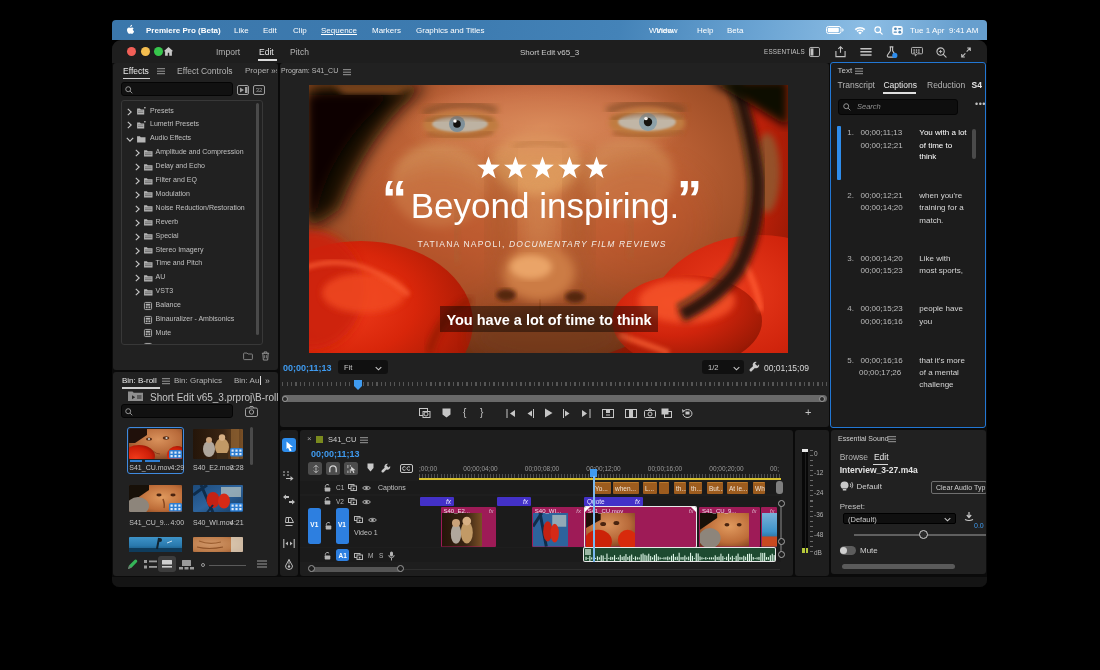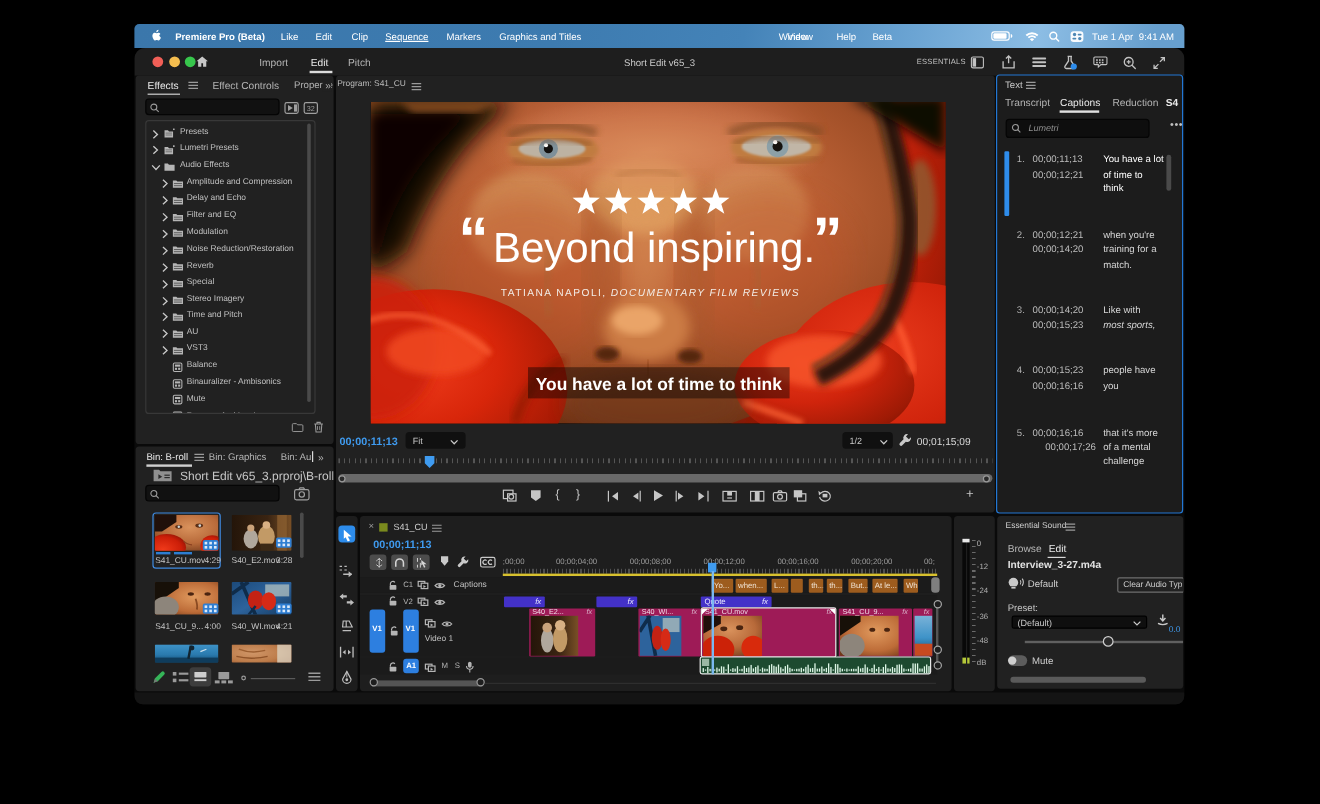--- a/index.html
+++ b/index.html
@@ -771,48 +771,48 @@
         <span class="abs t9" style="left:6.5px;top:17px;">Transcript</span>
         <span class="abs t9 wt" style="left:52.4px;top:17px;">Captions</span>
         <div class="und" style="left:52px;top:29px;width:33px;background:#e0e0e0;"></div>
         <span class="abs t9" style="left:96px;top:17px;">Reduction</span>
         <span class="abs t9 wt" style="left:140.5px;top:17px;font-weight:bold;">S4</span>
         <div class="sbox" style="left:6.5px;top:35.5px;width:120px;height:16px;background:#0e0e0e;"></div>
         <svg style="left:12px;top:39.5px" width="8" height="8" viewBox="0 0 11 11">
           <circle cx="4.4" cy="4.4" r="3.4" fill="none" stroke="#9a9a9a" stroke-width="1.3"></circle>
           <path d="M7 7l3 3" stroke="#9a9a9a" stroke-width="1.3"></path>
         </svg>
-        <span class="abs" style="left:26px;top:39px;font-size:7.5px;font-style:italic;color:#909090;">Lumetri</span>
+        <span class="abs" style="left:26px;top:39px;font-size:7.5px;font-style:italic;color:#909090;">Search</span>
         <span class="abs" style="left:144px;top:36px;font-size:9px;color:#c0c0c0;letter-spacing:0.5px;">•••</span>
         <div class="abs" style="left:6.2px;top:62.7px;width:3.7px;height:54px;background:#2e8ceb;border-radius:1px;"></div>
         <span class="abs" style="left:8px;top:64.9px;width:15px;text-align:right;font-size:8px;color:#b0b0b0;">1.</span>
         <span class="abs" style="left:29.5px;top:64.9px;font-size:8px;color:#bdbdbd;">00;00;11;13</span>
         <span class="abs" style="left:29.5px;top:77.5px;font-size:8px;color:#bdbdbd;">00;00;12;21</span>
-        <span class="abs" style="left:88.3px;top:64.9px;font-size:8px;color:#ffffff;font-weight:normal;white-space:nowrap;">You have a lot</span>
+        <span class="abs" style="left:88.3px;top:64.9px;font-size:8px;color:#ffffff;font-weight:normal;white-space:nowrap;">You with a lot</span>
         <span class="abs" style="left:88.3px;top:77.5px;font-size:8px;color:#ffffff;font-weight:normal;white-space:nowrap;">of time to</span>
         <span class="abs" style="left:88.3px;top:89px;font-size:8px;color:#ffffff;font-weight:normal;white-space:nowrap;">think</span>
         <span class="abs" style="left:8px;top:128px;width:15px;text-align:right;font-size:8px;color:#b0b0b0;">2.</span>
         <span class="abs" style="left:29.5px;top:128px;font-size:8px;color:#bdbdbd;">00;00;12;21</span>
         <span class="abs" style="left:29.5px;top:140.3px;font-size:8px;color:#bdbdbd;">00;00;14;20</span>
         <span class="abs" style="left:88.3px;top:128px;font-size:8px;color:#d6d6d6;font-weight:normal;white-space:nowrap;">when you're</span>
         <span class="abs" style="left:88.3px;top:140.3px;font-size:8px;color:#d6d6d6;font-weight:normal;white-space:nowrap;">training for a</span>
         <span class="abs" style="left:88.3px;top:152.6px;font-size:8px;color:#d6d6d6;font-weight:normal;white-space:nowrap;">match.</span>
         <span class="abs" style="left:8px;top:190.6px;width:15px;text-align:right;font-size:8px;color:#b0b0b0;">3.</span>
         <span class="abs" style="left:29.5px;top:190.6px;font-size:8px;color:#bdbdbd;">00;00;14;20</span>
         <span class="abs" style="left:29.5px;top:203px;font-size:8px;color:#bdbdbd;">00;00;15;23</span>
         <span class="abs" style="left:88.3px;top:190.6px;font-size:8px;color:#d6d6d6;font-weight:normal;white-space:nowrap;">Like with</span>
-        <span class="abs" style="left:88.3px;top:203px;font-size:8px;color:#d6d6d6;font-weight:normal;white-space:nowrap;font-style:italic;">most sports,</span>
+        <span class="abs" style="left:88.3px;top:203px;font-size:8px;color:#d6d6d6;font-weight:normal;white-space:nowrap;">most sports,</span>
         <span class="abs" style="left:8px;top:241.4px;width:15px;text-align:right;font-size:8px;color:#b0b0b0;">4.</span>
         <span class="abs" style="left:29.5px;top:241.4px;font-size:8px;color:#bdbdbd;">00;00;15;23</span>
         <span class="abs" style="left:29.5px;top:253.7px;font-size:8px;color:#bdbdbd;">00;00;16;16</span>
         <span class="abs" style="left:88.3px;top:241.4px;font-size:8px;color:#d6d6d6;font-weight:normal;white-space:nowrap;">people have</span>
         <span class="abs" style="left:88.3px;top:253.7px;font-size:8px;color:#d6d6d6;font-weight:normal;white-space:nowrap;">you</span>
         <span class="abs" style="left:8px;top:292.7px;width:15px;text-align:right;font-size:8px;color:#b0b0b0;">5.</span>
         <span class="abs" style="left:29.5px;top:292.7px;font-size:8px;color:#bdbdbd;">00;00;16;16</span>
-        <span class="abs" style="left:40px;top:305px;font-size:8px;color:#bdbdbd;">00;00;17;26</span>
+        <span class="abs" style="left:28px;top:305px;font-size:8px;color:#bdbdbd;">00;00;17;26</span>
         <span class="abs" style="left:88.3px;top:292.7px;font-size:8px;color:#d6d6d6;font-weight:normal;white-space:nowrap;">that it's more</span>
         <span class="abs" style="left:88.3px;top:305px;font-size:8px;color:#d6d6d6;font-weight:normal;white-space:nowrap;">of a mental</span>
         <span class="abs" style="left:88.3px;top:317.4px;font-size:8px;color:#d6d6d6;font-weight:normal;white-space:nowrap;">challenge</span>
         <div class="abs" style="left:140.5px;top:65.5px;width:4px;height:30px;background:#4a4a4a;border-radius:2px;"></div>
       </div>
   <div class="panel" id="p-esound" style="left:719px;top:390px;width:155px;height:144px;">
         <span class="abs" style="left:7px;top:5px;font-size:7px;color:#cfcfcf;">Essential Sound</span>
         <svg style="left:57px;top:6px" width="8" height="7" viewBox="0 0 8 7">
           <g stroke="#9a9a9a" stroke-width="1">
             <path d="M0 0.7h8M0 3.2h8M0 5.7h8"></path>

